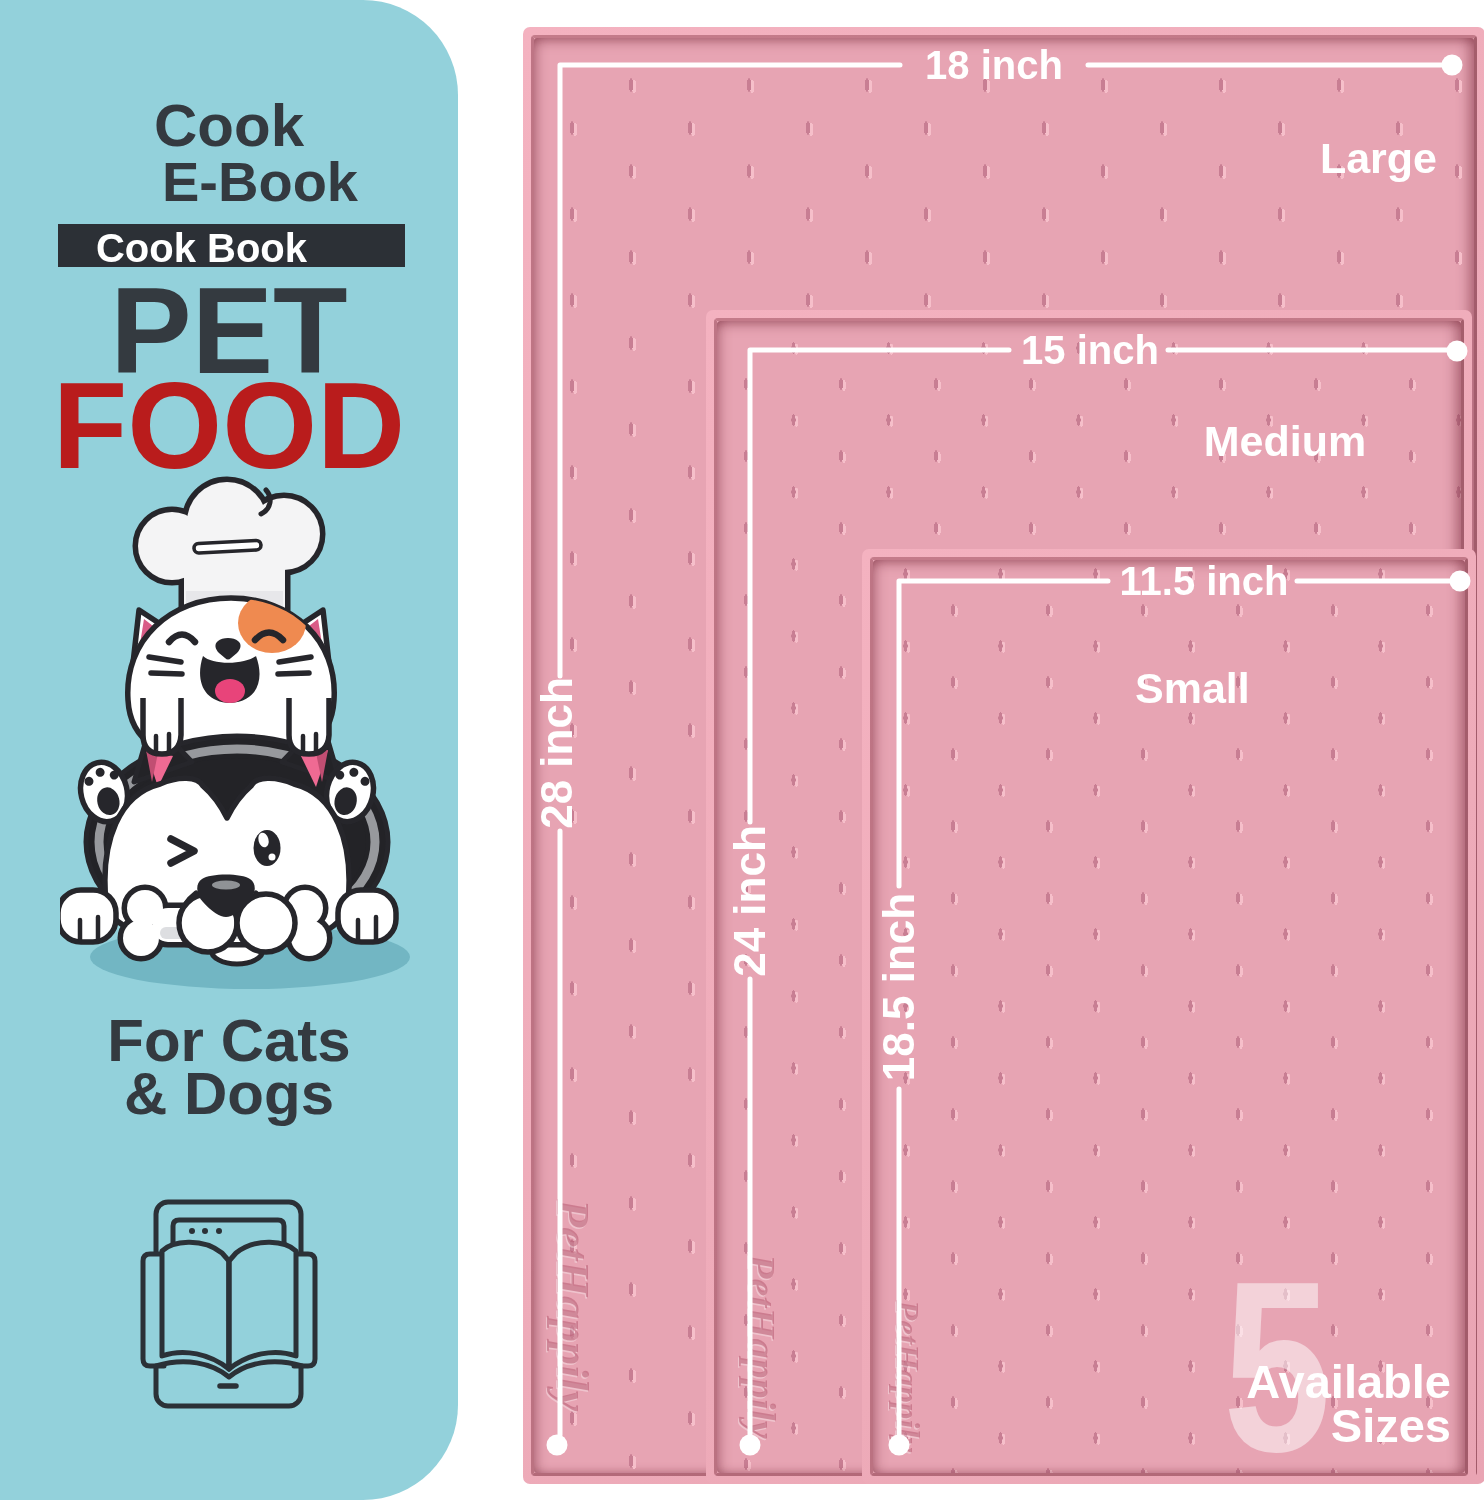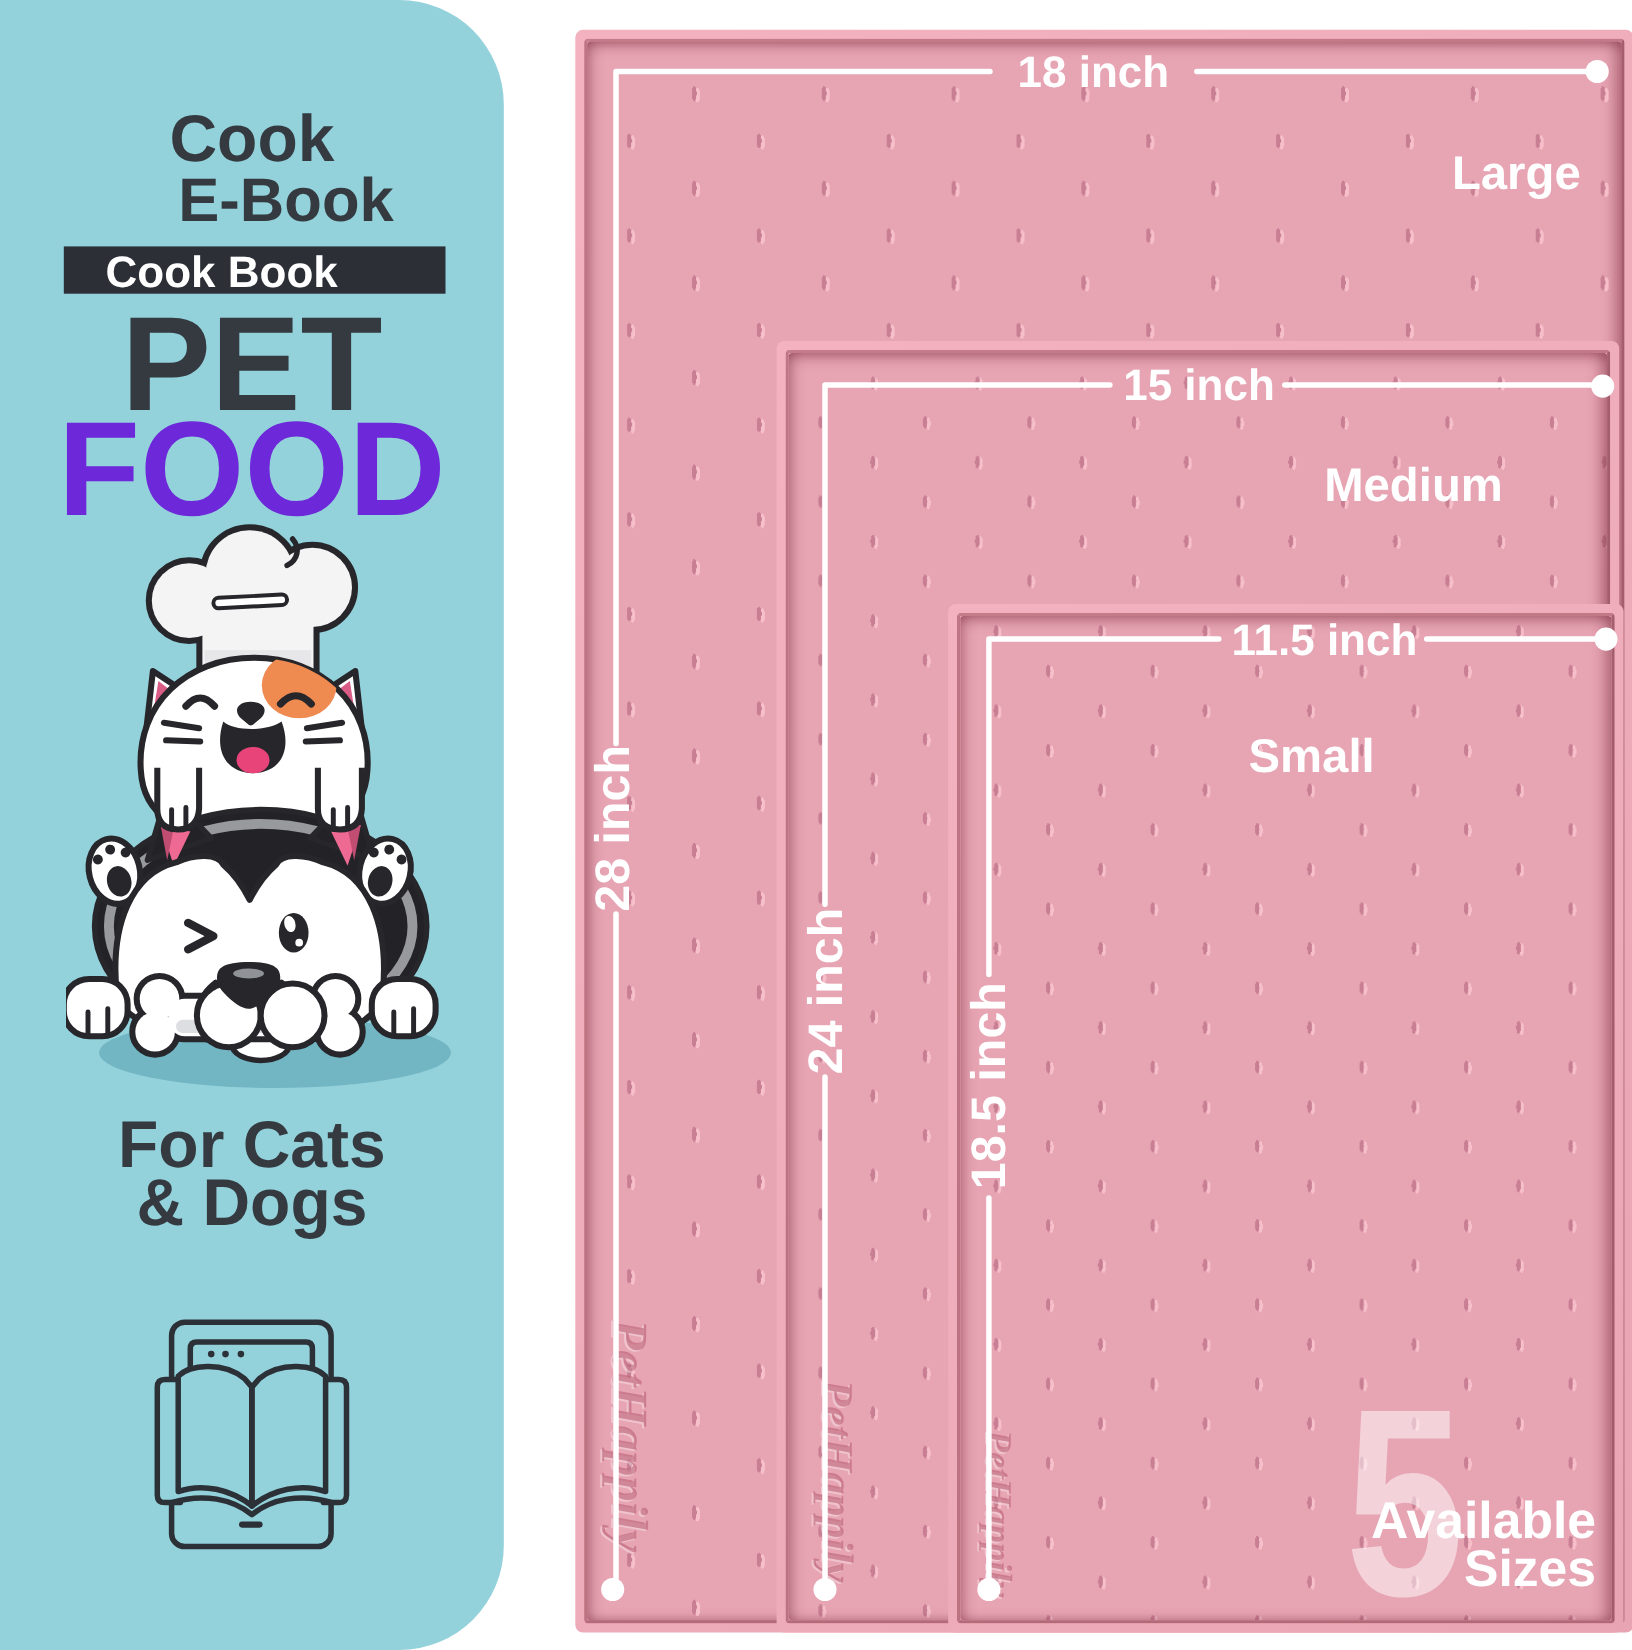--- a/index.html
+++ b/index.html
@@ -110,21 +110,21 @@
 <div class="abs" id="with" style="left:0;top:96px;width:458px;text-align:center;font-size:60px;font-weight:bold;color:#343a40;line-height:1;">Cook</div>
 
 <div class="abs" id="ebook" style="left:0;top:154px;width:458px;text-align:center;font-size:56px;font-weight:bold;color:#343a40;line-height:1;margin-left:31px;">E-Book</div>
 
 <div class="abs" id="bar" style="left:58px;top:224px;width:347px;height:43px;background:#2c3036;"></div>
 
 <div class="abs" id="cookbook" style="left:58px;top:228px;width:287px;text-align:center;font-size:40px;font-weight:bold;color:#ffffff;line-height:1;">Cook Book</div>
 
 <div class="abs" id="pet" style="left:0;top:270px;width:458px;text-align:center;font-size:122px;font-weight:bold;color:#343a40;line-height:1;">PET</div>
 
-<div class="abs" id="food" style="left:0;top:365px;width:458px;text-align:center;font-size:122px;font-weight:bold;color:#6d28d9;line-height:1;">FOOD</div>
+<div class="abs" id="food" style="left:0;top:365px;width:458px;text-align:center;font-size:122px;font-weight:bold;color:#b91c1c;line-height:1;">FOOD</div>
 
 <div class="abs" id="forcats" style="left:0;top:1014px;width:458px;text-align:center;font-size:60px;font-weight:bold;color:#343a40;line-height:53px;">For Cats<br>&amp; Dogs</div>
 
 <svg class="abs" id="illus" style="left:60px;top:470px;" width="400" height="530" viewBox="0 0 400 530">
   <defs>
     <clipPath id="headclip">
       <path d="M68 230 C64 170 110 128 171 128 C232 128 278 170 274 230 C272 268 246 292 171 292 C96 292 70 268 68 230 Z"></path>
     </clipPath>
   </defs>
 

